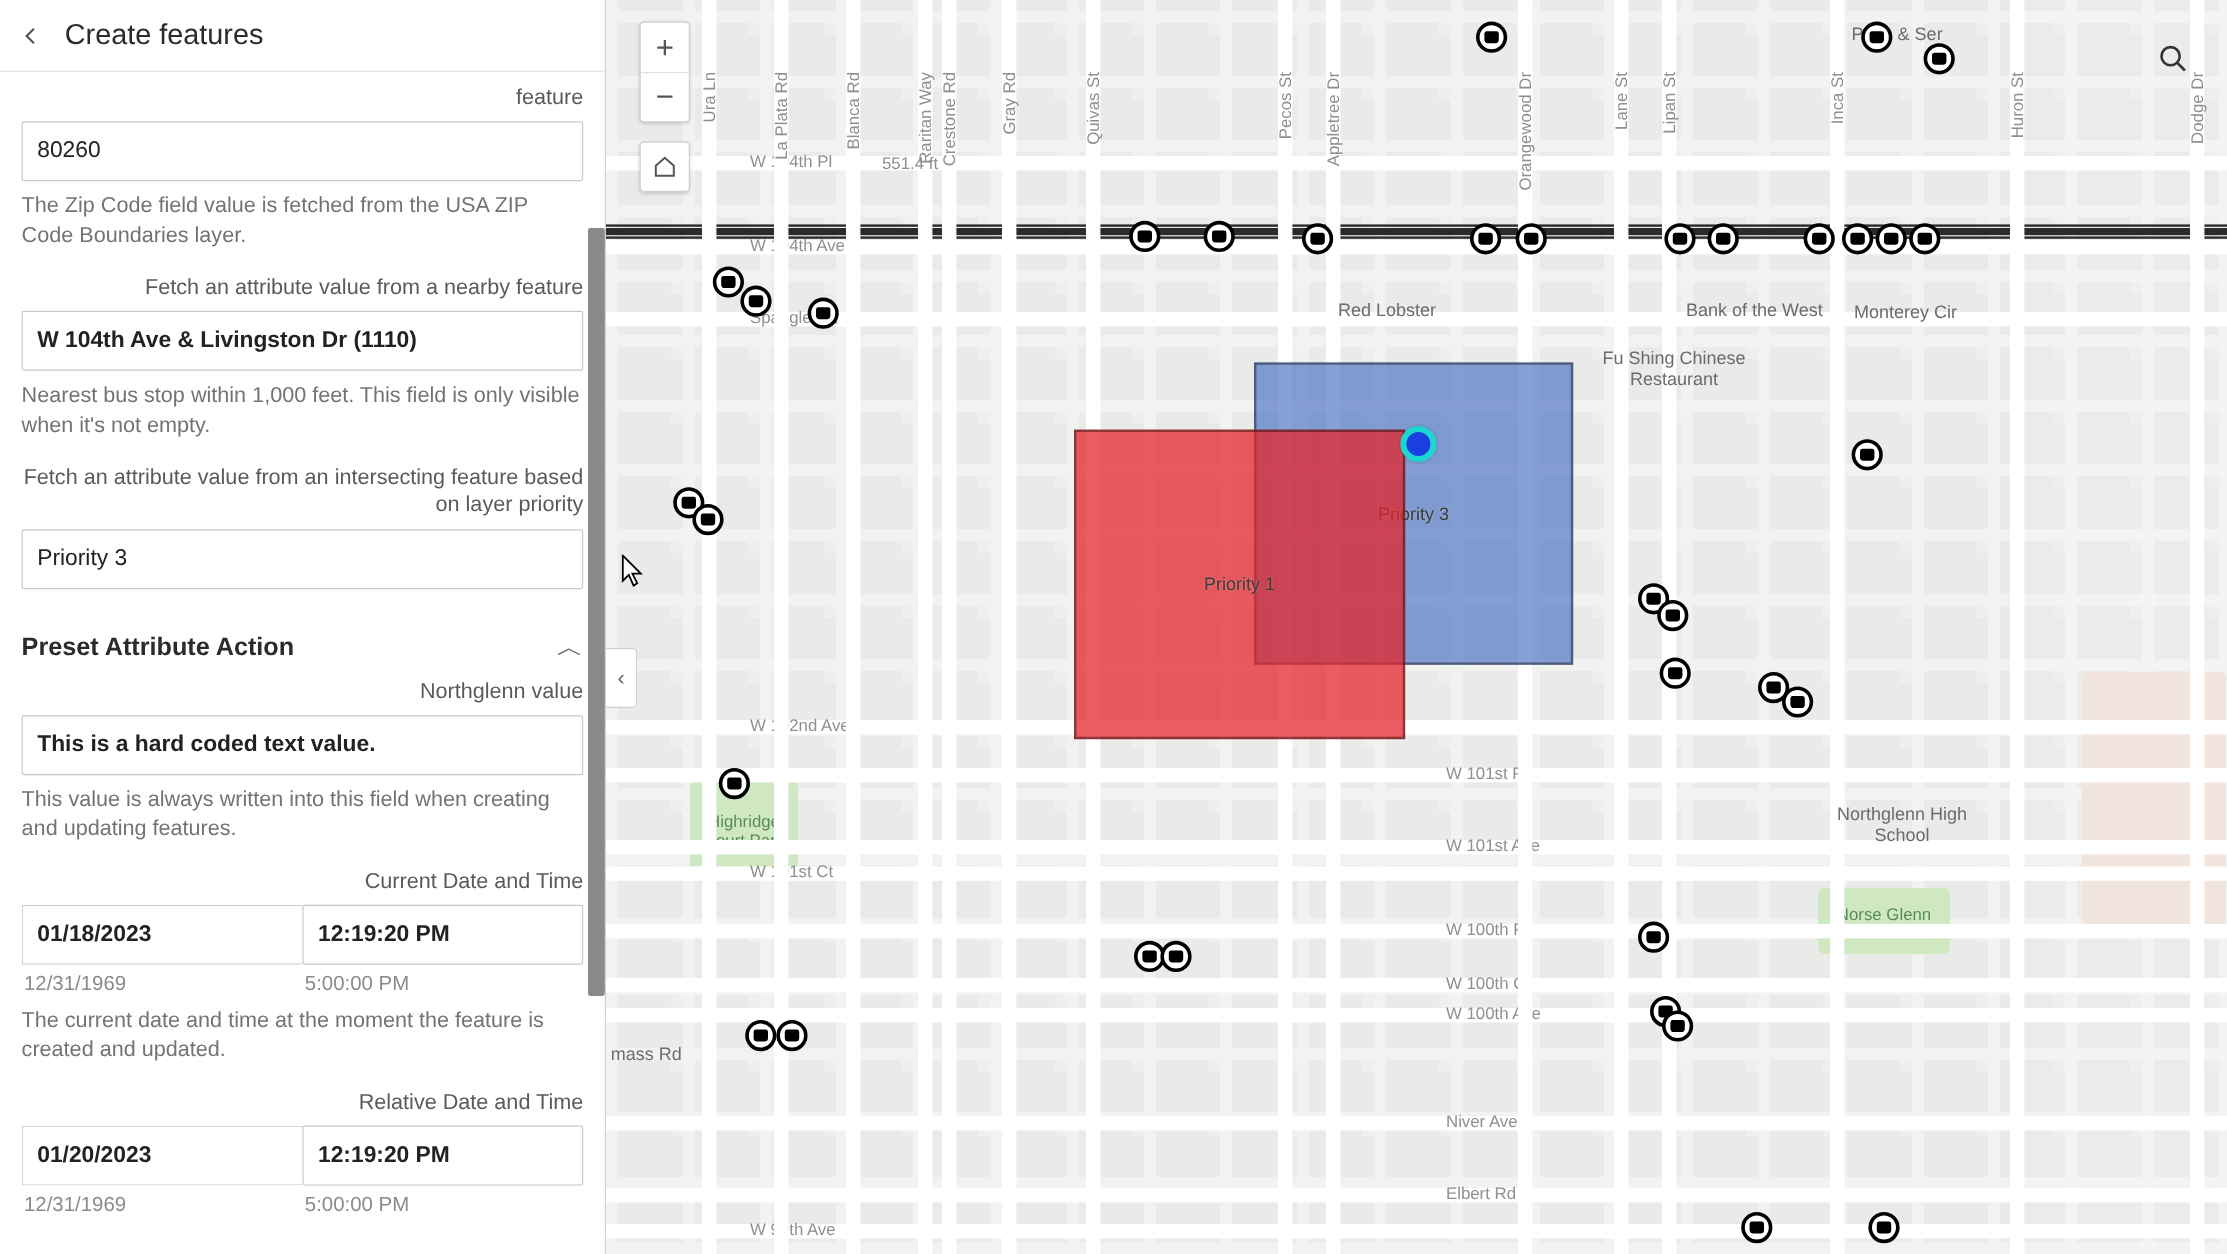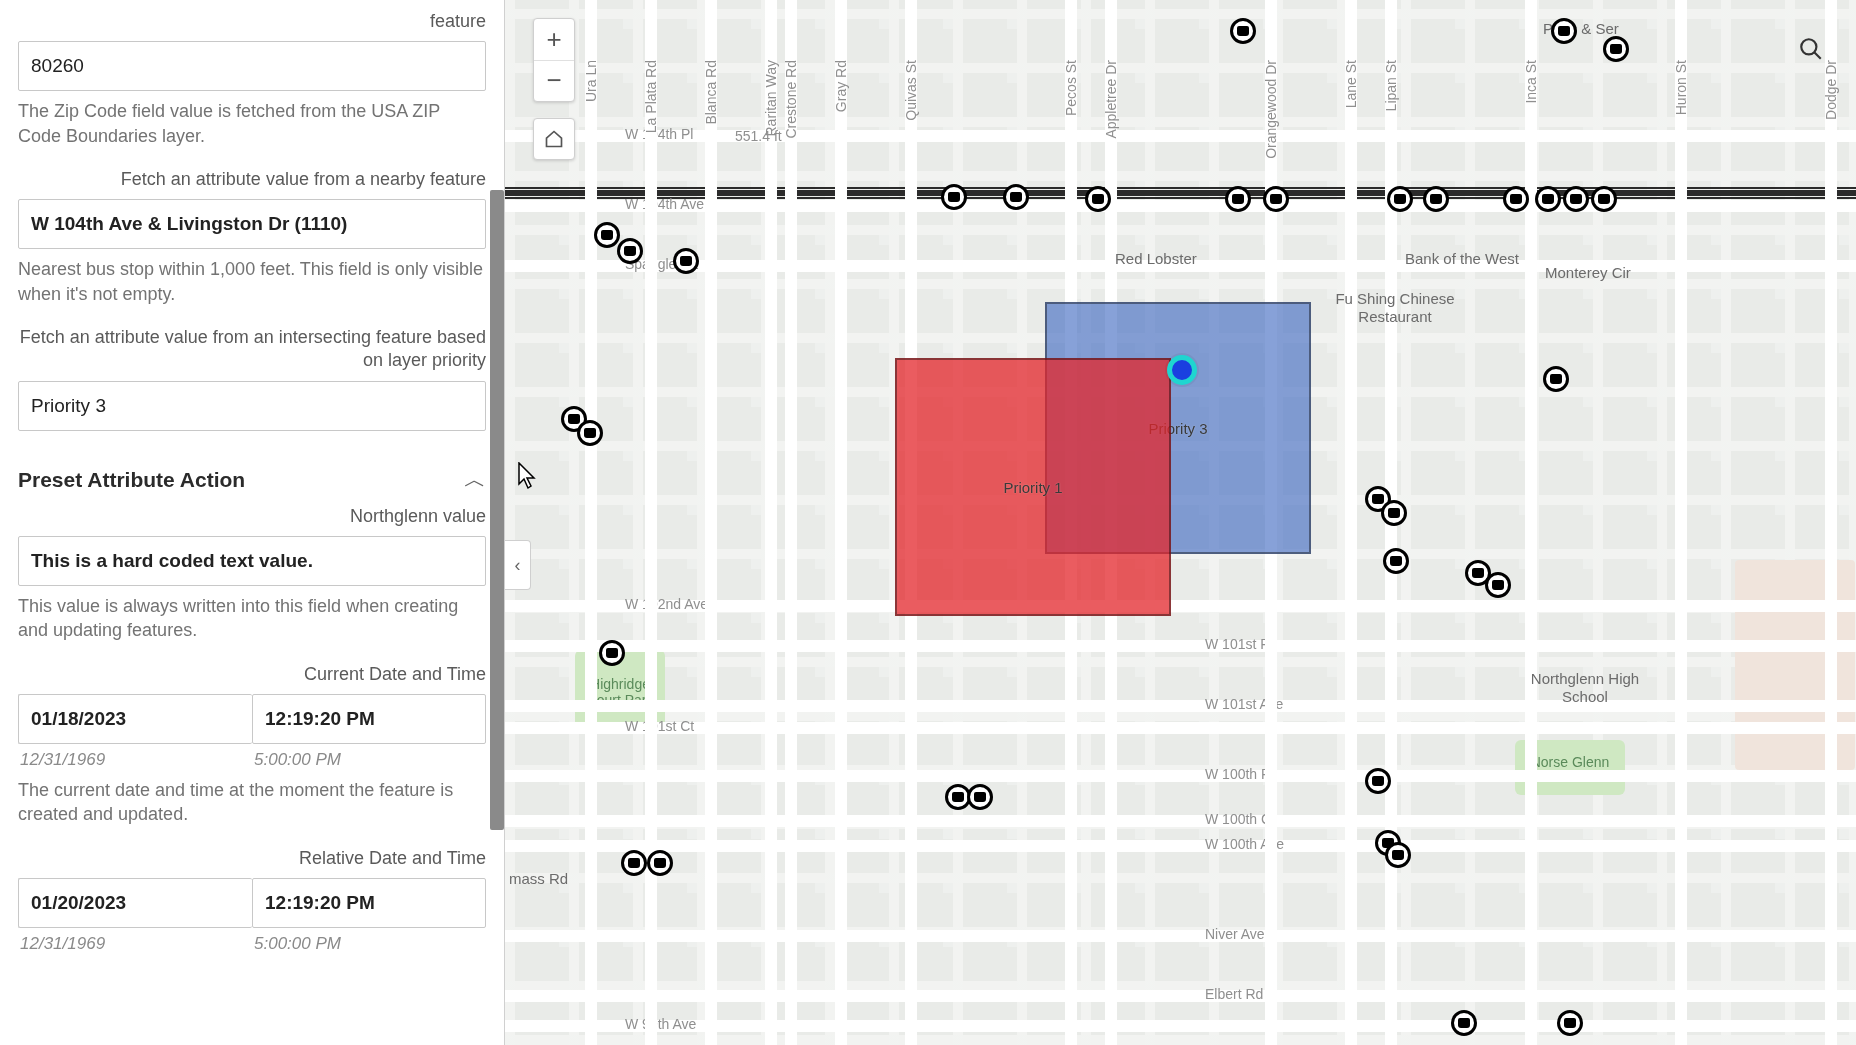--- a/index.html
+++ b/index.html
@@ -90,21 +90,21 @@
     font-size: 21px;
     font-weight: 600;
     color: #2b2b2b;
   }
   .chev { color: #666; font-size: 22px; }
 
   .two-col { display: flex; gap: 0; }
   .two-col .cell { flex: 1; }
   .two-col .cell:first-child .input { border-right: none; }
   .sub-row { display: flex; margin-top: 6px; }
-  .sub-row .sub { flex: 1; font-size: 17px; color: #8a8a8a; padding-left: 2px; font-style: italic; }
+  .sub-row .sub { flex: 1; font-size: 17px; color: #8a8a8a; padding-left: 2px; }
 
   
   .map {
     flex: 1;
     height: 100%;
     position: relative;
     background: #eef0ee;
     overflow: hidden;
   }
   .road-h, .road-v { position: absolute; background: #fff; }
@@ -236,20 +236,28 @@
   .school {
     position:absolute;
     background:#f0e4dc;
     border-radius:4px;
   }
 </style>
 </head>
 <body>
 
 <div class="panel">
+  <div class="panel-header">
+    <div class="back-btn">
+      <svg width="18" height="18" viewBox="0 0 24 24" fill="none" stroke="#555" stroke-width="2.5">
+          <polyline points="15 4 7 12 15 20"></polyline>
+        </svg>
+    </div>
+    <div class="panel-title">Create features</div>
+  </div>
 
   <div class="panel-body">
 
     <div class="field-group">
       <div class="label">feature</div>
       <input class="input" value="80260" style="">
       <div class="hint">The Zip Code field value is fetched from the USA ZIP Code Boundaries layer.</div>
     </div>
 
     <div class="field-group">
@@ -375,21 +383,21 @@
       <div class="road-label v" style="left: 278px; top: 60px;">Crestone Rd</div>
       <div class="road-v" style="top: 0px; bottom: 0px; left: 330px; width: 12px;"></div>
       <div class="road-label v" style="left: 328px; top: 60px;">Gray Rd</div>
       <div class="road-v" style="top: 0px; bottom: 0px; left: 600px; width: 12px;"></div>
       <div class="road-label v" style="left: 598px; top: 60px;">Appletree Dr</div>
     </div>
   <div id="places">
       <div class="place-label" style="left: 610px; top: 250px; max-width: 140px;">Red Lobster</div>
       <div class="place-label" style="left: 820px; top: 290px; max-width: 140px;">Fu Shing Chinese Restaurant</div>
       <div class="place-label" style="left: 900px; top: 250px; max-width: 140px;">Bank of the West</div>
-      <div class="place-label" style="left: 1040px; top: 264px; max-width: 140px;">Monterey Cir</div>
+      <div class="place-label" style="left: 1040px; top: 252px; max-width: 140px;">Monterey Cir</div>
       <div class="place-label" style="left: 1038px; top: 20px; max-width: 140px;">Paris &amp; Ser</div>
       <div class="place-label" style="left: 1010px; top: 670px; max-width: 140px;">Northglenn High School</div>
       <div class="place-label" style="left: 4px; top: 870px; max-width: 140px;">mass Rd</div>
     </div>
   <div id="bus-stops">
       <div class="bus-stop" style="left: 725px; top: 18px;"></div>
       <div class="bus-stop" style="left: 1046px; top: 18px;"></div>
       <div class="bus-stop" style="left: 1098px; top: 36px;"></div>
       <div class="bus-stop" style="left: 89px; top: 222px;"></div>
       <div class="bus-stop" style="left: 112px; top: 238px;"></div>

